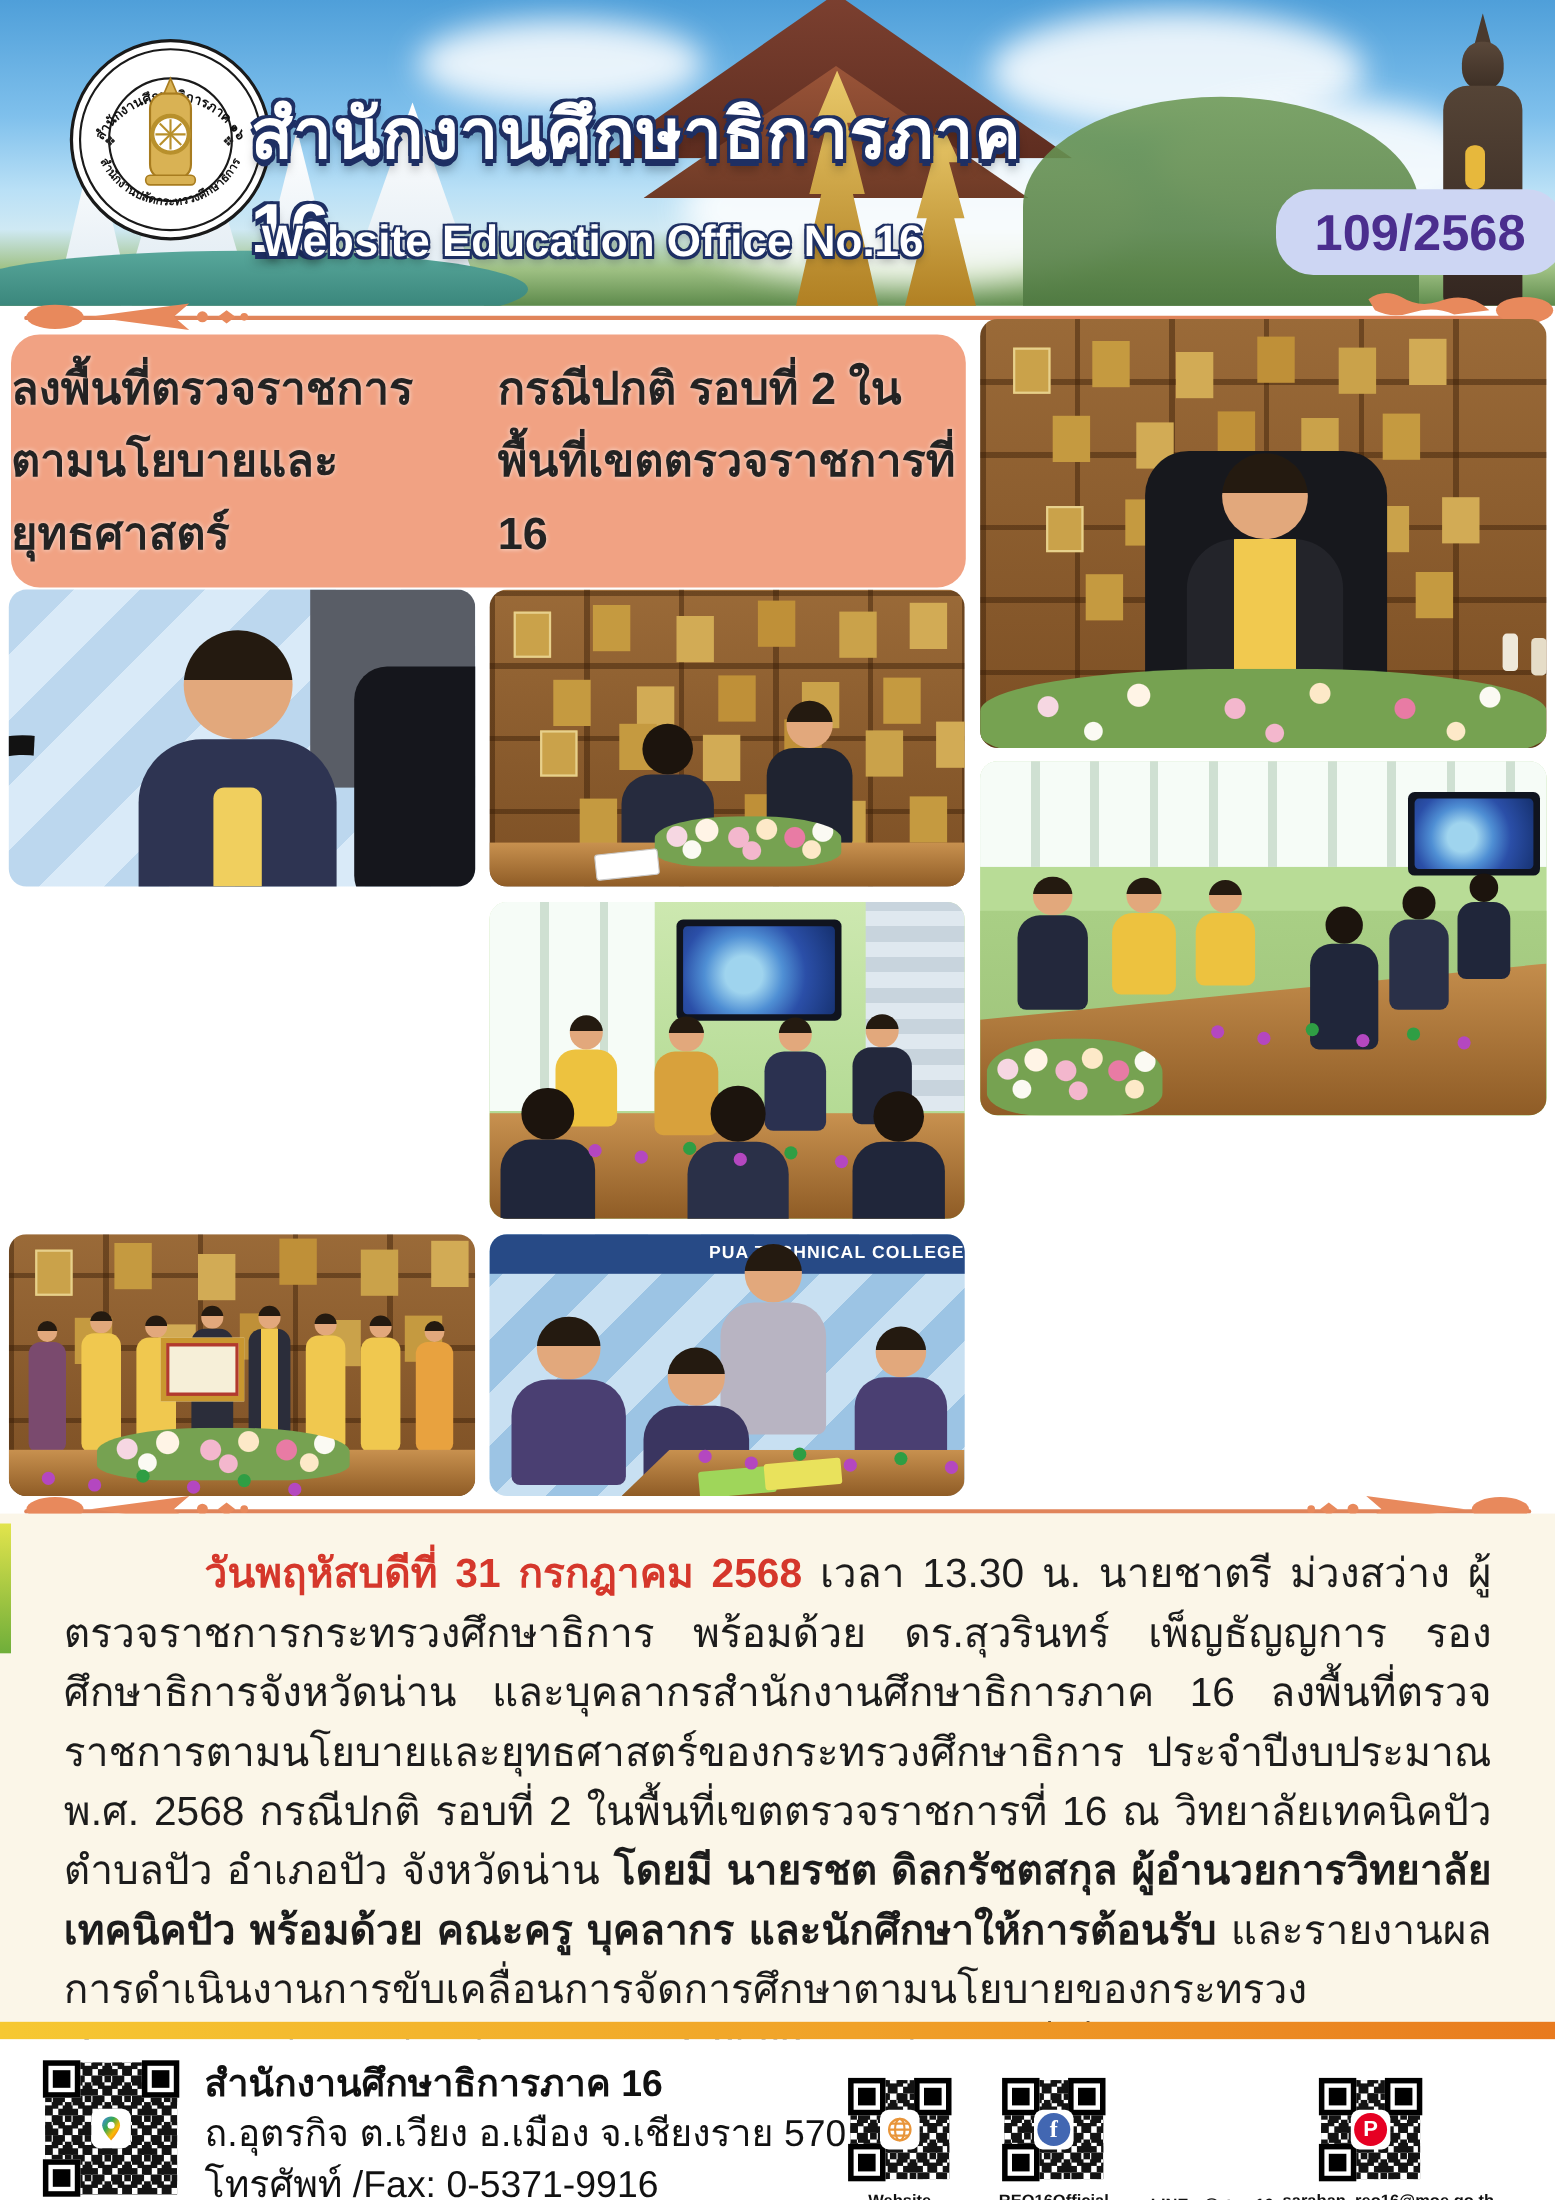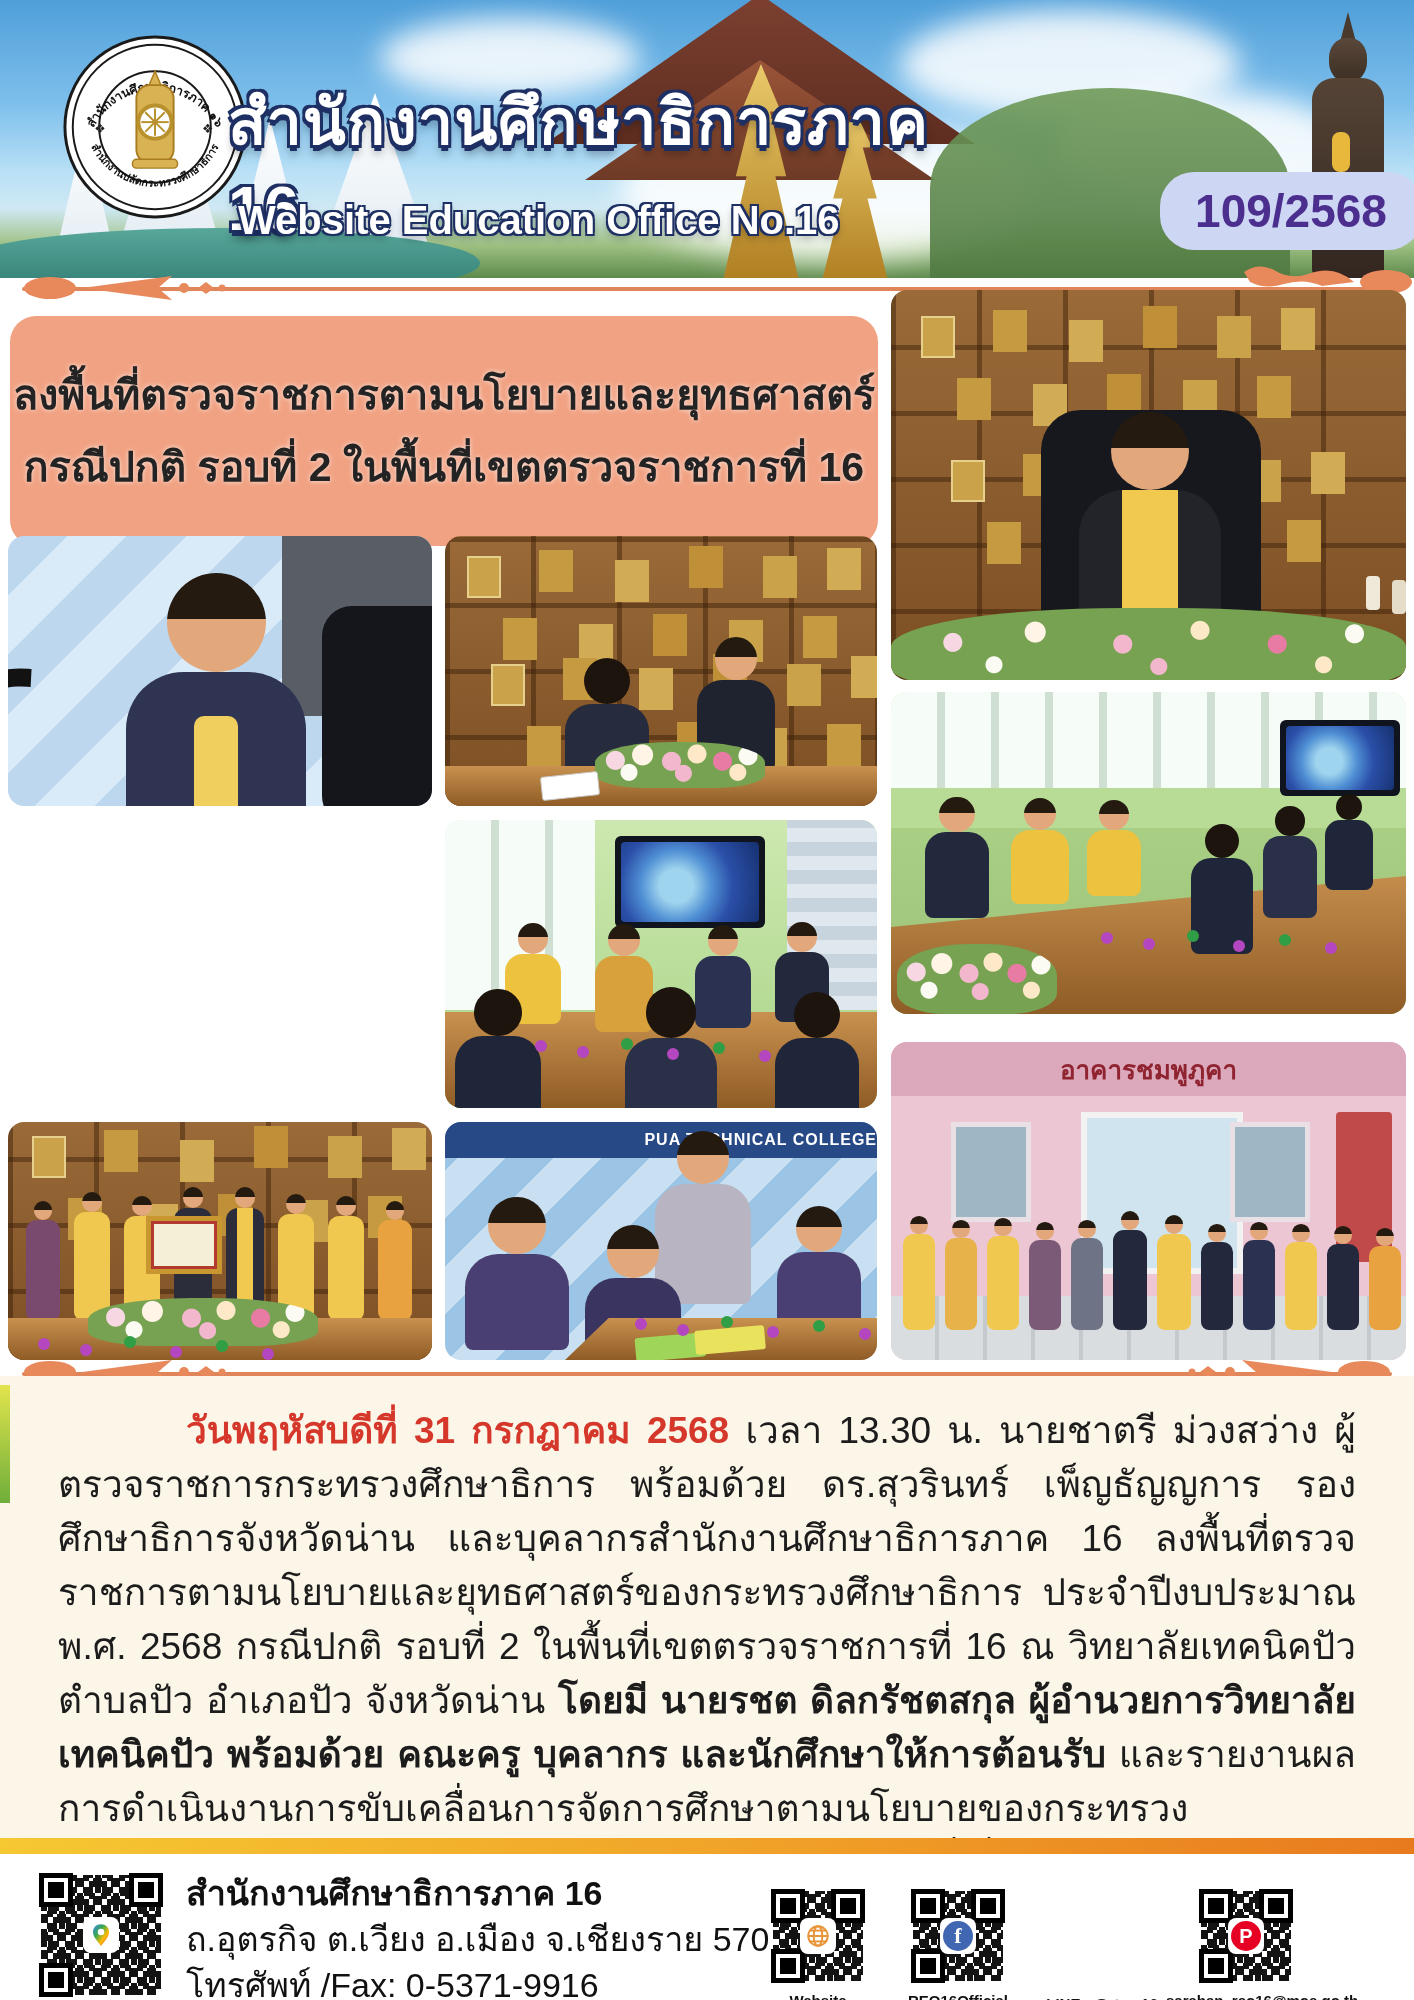--- a/index.html
+++ b/index.html
@@ -42,22 +42,22 @@
   .doc-badge{position:absolute;left:1160px;top:172px;width:262px;height:78px;border-radius:34px;
     background:#cdd6f3;display:flex;align-items:center;justify-content:center;
     font-size:46px;font-weight:800;color:#4b2e8e;}
 
   
   .divline{position:absolute;height:4px;background:#e0845a;border-radius:2px;}
   .orn{position:absolute;width:260px;height:40px;}
   .flip{transform:scaleX(-1);}
 
   
-  .headline{position:absolute;left:10px;top:316px;width:868px;height:230px;border-radius:26px;
-    background:#f1a283;display:flex;flex-direction:column;justify-content:center;align-items:center;gap:6px;}
+  .headline{position:absolute;left:10px;top:304px;width:868px;height:230px;border-radius:26px;
+    background:#f1a283;display:flex;flex-direction:row;justify-content:center;align-items:center;gap:6px;}
   .headline div{font-size:41px;font-weight:800;color:#232323;line-height:66px;
     text-shadow:0 0 5px rgba(255,255,255,.75);}
 
   
   .ph{position:absolute;border-radius:16px;overflow:hidden;background:#cfcfcf;}
   .shelf{background:
     repeating-linear-gradient(90deg,rgba(55,28,6,.45) 0 5px,transparent 5px 86px),
     repeating-linear-gradient(0deg,rgba(55,28,6,.45) 0 5px,transparent 5px 66px),
     linear-gradient(180deg,#9a6a38,#7c4f24);}
   .gold{position:absolute;width:30px;height:38px;background:#caa24a;border:2px solid #e7d08c;
@@ -272,44 +272,20 @@
     <i class="p" style="--l:60px;--b:84px;--w:56px;--h:70px;--c:#edc23f"></i>
     <i class="p" style="--l:150px;--b:76px;--w:58px;--h:76px;--c:#d8a13c"></i>
     <i class="p" style="--l:250px;--b:80px;--w:56px;--h:72px;--c:#2b3150"></i>
     <i class="p" style="--l:330px;--b:86px;--w:54px;--h:70px;--c:#23283c"></i>
     <i class="p bk" style="--l:10px;--b:-14px;--w:86px;--h:86px;--c:#20263a"></i>
     <i class="p bk" style="--l:180px;--b:-18px;--w:92px;--h:88px;--c:#2a3048"></i>
     <i class="p bk" style="--l:330px;--b:-14px;--w:84px;--h:84px;--c:#20263a"></i>
     <div class="dots" style="left:90px;bottom:56px"></div>
   </div>
 
-  <div class="ph" style="left:891px;top:1042px;width:515px;height:318px;background:#ecc6d2">
-    <div class="abs" style="left:0;top:0;width:515px;height:54px;background:#dca8bc;display:flex;align-items:center;justify-content:center">
-      <span style="font-size:26px;font-weight:800;color:#8f2430">อาคารชมพูภูคา</span>
-    </div>
-    <div class="abs" style="left:190px;top:70px;width:150px;height:150px;background:#cfe4ee;border:6px solid #f2f2f2"></div>
-    <div class="abs" style="left:60px;top:80px;width:70px;height:90px;background:#9fb6c4;border:5px solid #e8e0e4"></div>
-    <div class="abs" style="right:96px;top:80px;width:70px;height:90px;background:#9fb6c4;border:5px solid #e8e0e4"></div>
-    <div class="abs" style="right:14px;top:70px;width:56px;height:150px;background:#c04a4a;border-radius:4px"></div>
-    <div class="abs" style="left:0;bottom:0;width:515px;height:64px;background:repeating-linear-gradient(90deg,#d9dde0 0 44px,#c3c9cd 44px 48px),#d4d8da"></div>
-    <div class="crowd" style="left:12px;bottom:30px;gap:10px">
-      <i class="p" style="--w:32px;--h:96px;--c:#f0c84f"></i>
-      <i class="p" style="--w:32px;--h:92px;--c:#e8b24a"></i>
-      <i class="p" style="--w:32px;--h:94px;--c:#f0c84f"></i>
-      <i class="p" style="--w:32px;--h:90px;--c:#7a5a76"></i>
-      <i class="p" style="--w:32px;--h:92px;--c:#6e7486"></i>
-      <i class="p" style="--w:34px;--h:100px;--c:#23283c"></i>
-      <i class="p" style="--w:34px;--h:96px;--c:#f0c84f"></i>
-      <i class="p" style="--w:32px;--h:88px;--c:#23283c"></i>
-      <i class="p" style="--w:32px;--h:90px;--c:#2b3150"></i>
-      <i class="p" style="--w:32px;--h:88px;--c:#f0c84f"></i>
-      <i class="p" style="--w:32px;--h:86px;--c:#23283c"></i>
-      <i class="p" style="--w:32px;--h:84px;--c:#e8a23f"></i>
-    </div>
-  </div>
 
   <div class="ph shelf" style="left:8px;top:1122px;width:424px;height:238px">
     <div class="gold" style="left:24px;top:14px"></div>
     <div class="crowd" style="left:18px;bottom:40px;gap:14px">
       <i class="p" style="--w:34px;--h:100px;--c:#7a4a6e"></i>
       <i class="p" style="--w:36px;--h:108px;--c:#f0c84f"></i>
       <i class="p" style="--w:36px;--h:104px;--c:#f0c84f"></i>
       <i class="p" style="--w:38px;--h:112px;--c:#2b2d3a"></i>
       <i class="p sy" style="--w:38px;--h:112px;--c:#2b2d3a"></i>
       <i class="p" style="--w:36px;--h:106px;--c:#f0c84f"></i>

